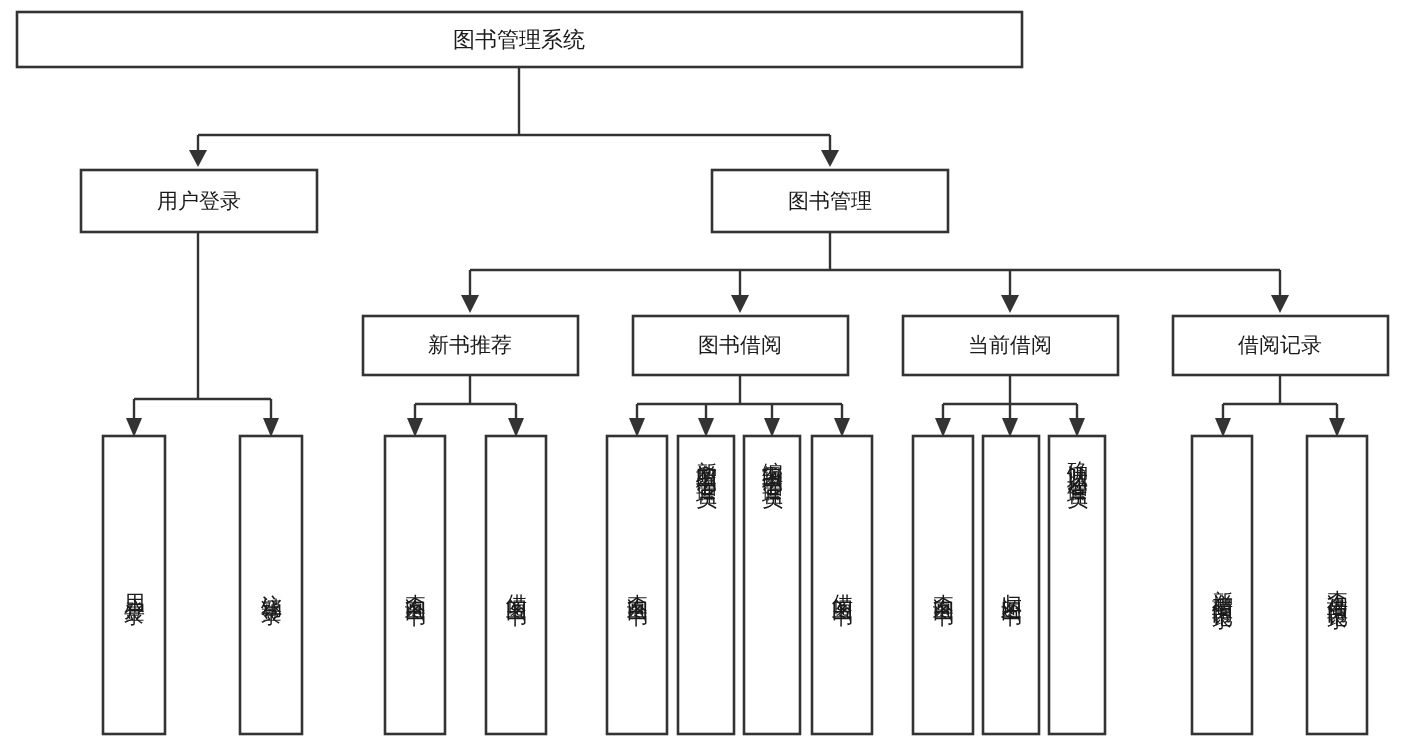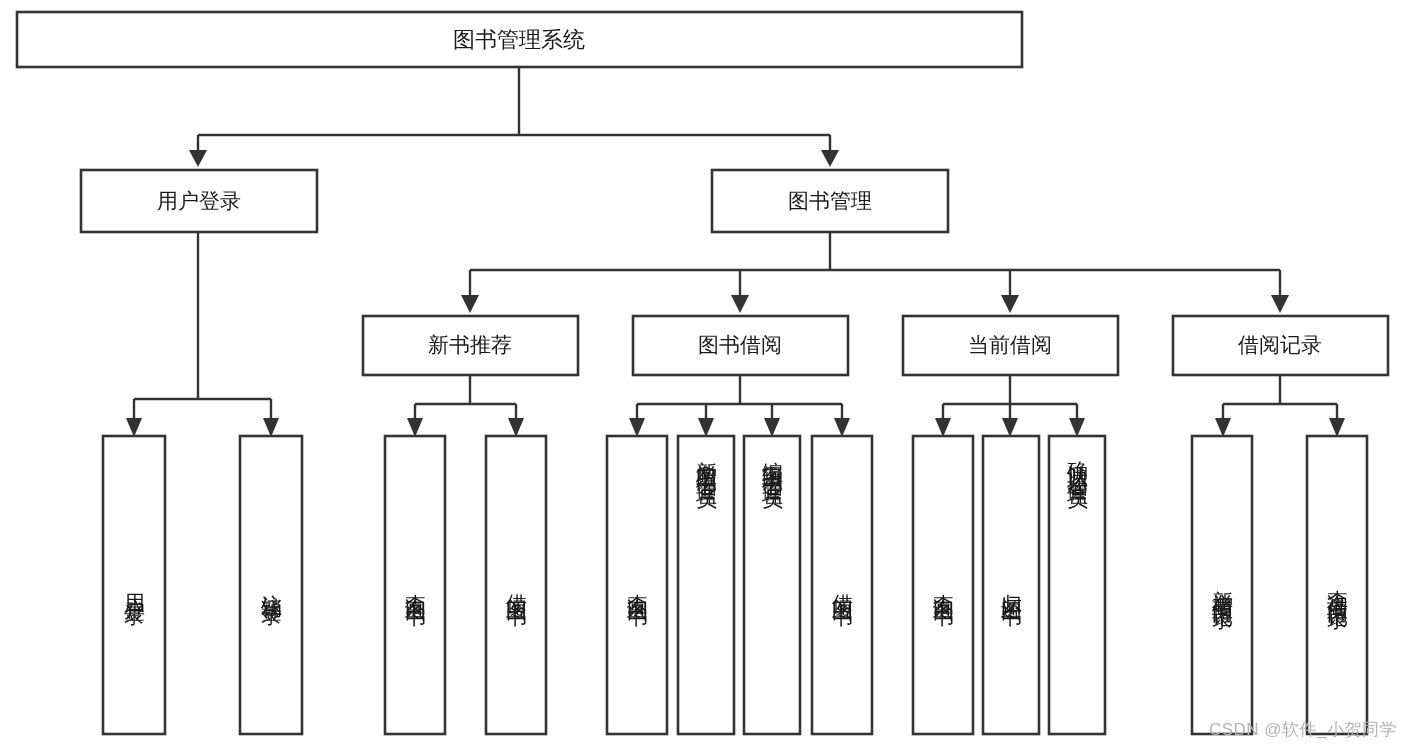--- a/index.html
+++ b/index.html
@@ -220,15 +220,14 @@
   <div class="leaf-label" style="left:744px; top:436px; width:56px; height:298px; justify-content:flex-start; padding-top:8px; box-sizing:border-box;">编辑图书（管理员）</div>
   <div class="leaf-label" style="left:812px; top:436px; width:60px; height:298px;">借阅图书</div>
 
   <div class="leaf-label" style="left:913px; top:436px; width:60px; height:298px;">查询图书</div>
   <div class="leaf-label" style="left:983px; top:436px; width:56px; height:298px;">归还图书</div>
   <div class="leaf-label" style="left:1049px; top:436px; width:56px; height:298px; justify-content:flex-start; padding-top:8px; box-sizing:border-box;">确认归还（管理员）</div>
 
   <div class="leaf-label" style="left:1192px; top:436px; width:60px; height:298px;">新增借阅记录</div>
   <div class="leaf-label" style="left:1307px; top:436px; width:60px; height:298px;">查询借阅记录</div>
 
-  <div class="watermark">CSDN @软件_小贺同学</div>
 
 </div>
 
 </body></html>

